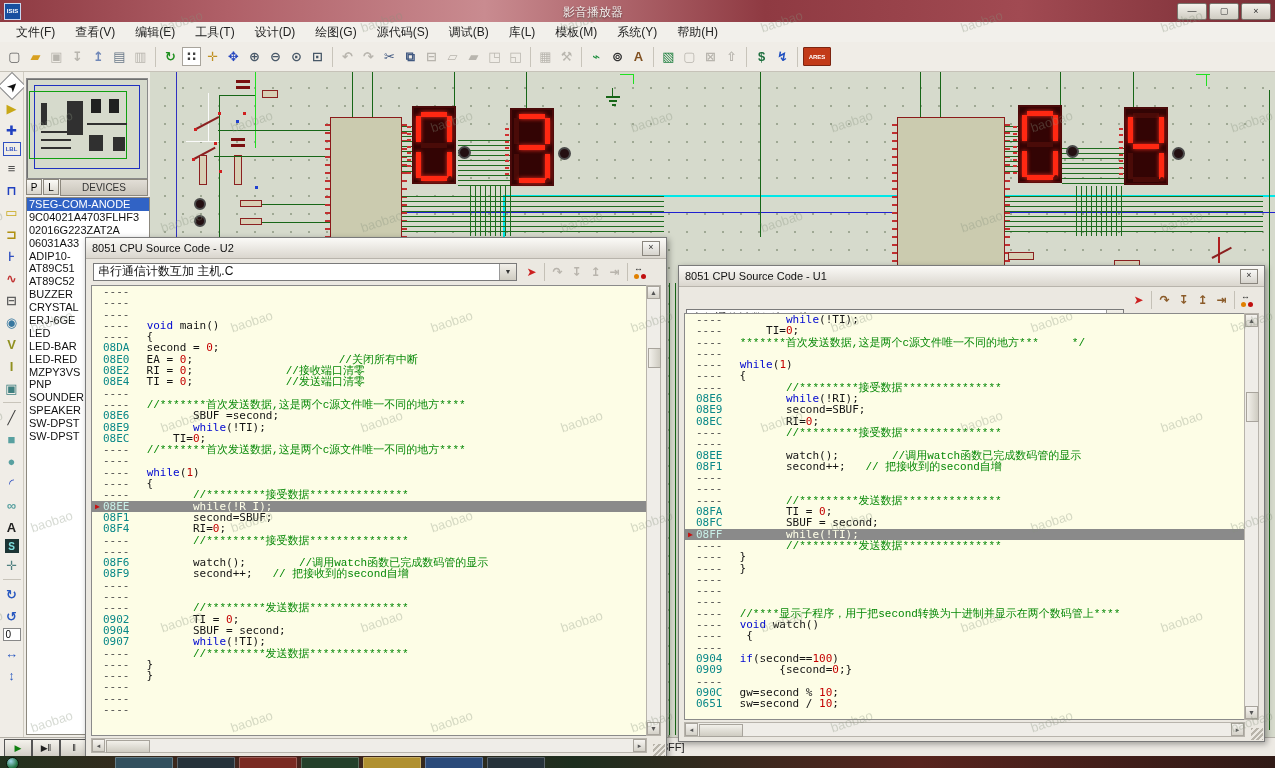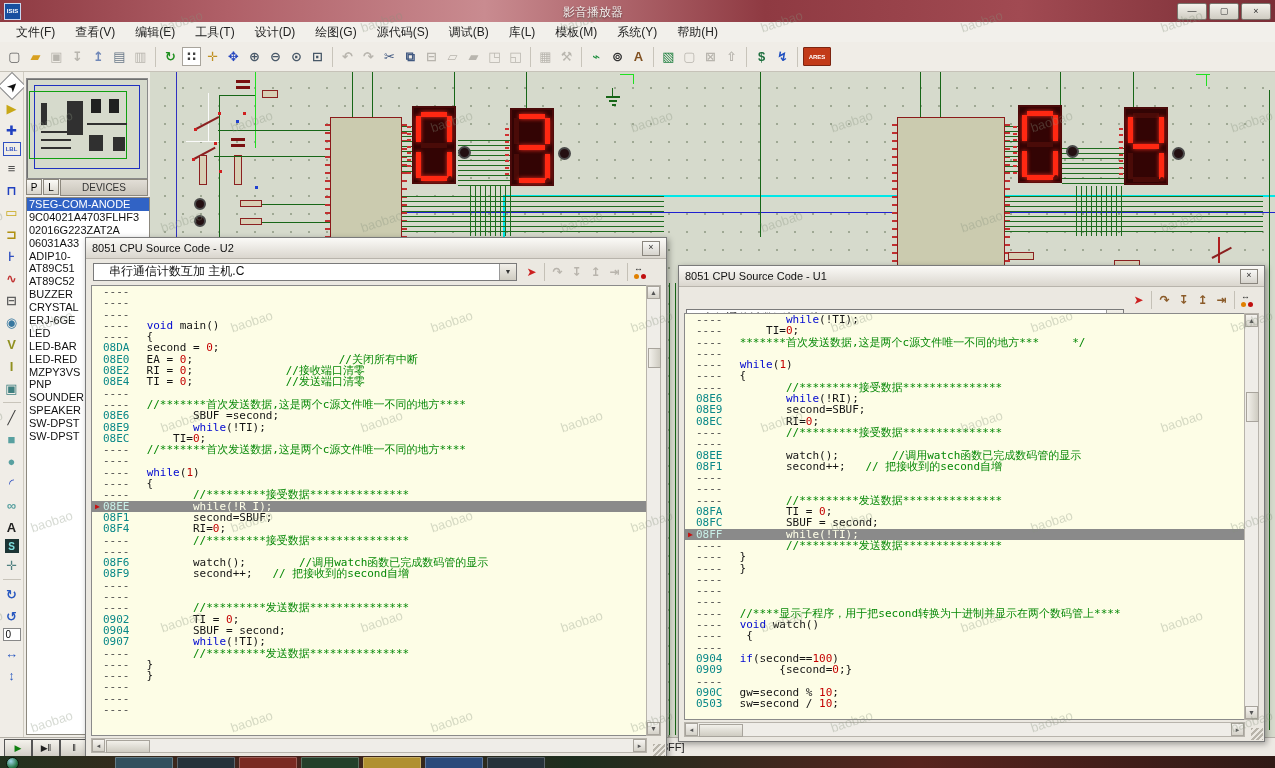--- a/index.html
+++ b/index.html
@@ -73,42 +73,42 @@
   .sg{position:absolute;background:#4A0B08;}
   .sg.on{background:#FF2812;box-shadow:0 0 4px rgba(255,48,32,.9);}
   .dp{position:absolute;right:2px;bottom:2px;width:4px;height:4px;background:#5A0E0A;border-radius:50%;}
   
   .cwin{position:absolute;background:#EBE8E1;border:1px solid #7A7A7A;box-shadow:2px 2px 6px rgba(0,0,0,.35);z-index:10;}
   .cw-title{height:20px;background:linear-gradient(#FBFAF7,#DAD6CE);border-bottom:1px solid #b8b4ac;
     display:flex;align-items:center;padding:0 6px;font-size:11px;color:#111;}
   .cw-close{margin-left:auto;width:16px;height:13px;border:1px solid #8a867e;background:linear-gradient(#f8f8f6,#d6d3cc);
     font-size:9px;line-height:11px;text-align:center;color:#333;}
   .cw-tools{height:25px;display:flex;align-items:center;padding:0 7px;gap:5px;}
-  .combo{height:18px;background:#fff;border:1px solid #7a7a7a;display:flex;align-items:center;font-size:12px;padding-left:15px;box-sizing:border-box;color:#111;white-space:nowrap;overflow:hidden;}
+  .combo{height:18px;background:#fff;border:1px solid #7a7a7a;display:flex;align-items:center;font-size:12px;padding-left:4px;box-sizing:border-box;color:#111;white-space:nowrap;overflow:hidden;}
   .combo-b{margin-left:auto;width:16px;height:16px;background:linear-gradient(#f2f0ea,#cfccc2);border-left:1px solid #999;
     font-size:7px;display:flex;align-items:center;justify-content:center;color:#333;flex:0 0 auto;}
   .dbg{display:flex;align-items:center;}
   .dbgic{width:17px;height:16px;font-size:12px;}
   .dsep{width:1px;height:18px;background:#c4c0b6;margin:0 3px;}
   .bp{position:relative;}
   .bpa{font-size:9px;position:absolute;top:-1px;left:2px;color:#303030;}
   .bpd{position:absolute;bottom:1px;left:2px;display:flex;gap:2px;}
   .bpd i{width:5px;height:5px;border-radius:50%;display:block;}
   .bpd i:first-child{background:#E08000;} .bpd i:last-child{background:#C01010;}
   .cw-code{position:absolute;left:5px;top:47px;background:#FDFDE6;border:1px solid #8a8a8a;overflow:hidden;
     font-family:"DejaVu Sans Mono","Liberation Mono",monospace;font-size:11px;line-height:11.3px;box-sizing:border-box;}
   .row{display:flex;height:11.3px;white-space:pre;}
   .row.hl{background:#8A8A8A;}
   .row.hl .codeln,.row.hl .codeln span{color:#FFFFE8 !important;}
   .row.hl .addr{color:#C8F0E8 !important;}
   .gut{flex:0 0 11px;color:#C81010;font-size:8px;text-align:center;}
   .addr{flex:0 0 37px;color:#0A8888;}
   .addr.dash{color:#484848;}
   .codeln{color:#141414;}
-  .kw{color:#0008D0;} .nm{color:#C40000;} .cm{color:#068806;}
+  .kw{color:#0008D0;} .nm{color:#C40000;} .cm{color:#068806;font-family:Liberation Mono, monospace;}
   .vsb{position:absolute;width:15px;background:#EFEDE8;border:1px solid #b8b4ac;box-sizing:border-box;}
   .hsb{position:absolute;height:15px;background:#EFEDE8;border:1px solid #b8b4ac;box-sizing:border-box;}
   .sb-btn{position:absolute;width:13px;height:13px;background:linear-gradient(#f6f4f0,#d4d1c8);border:1px solid #a8a49c;
     font-size:7px;display:flex;align-items:center;justify-content:center;color:#555;box-sizing:border-box;}
   .sb-thumb{position:absolute;left:1px;width:11px;background:linear-gradient(90deg,#f2f0ea,#cfccc2);border:1px solid #a8a49c;}
   .sb-thumbh{position:absolute;top:1px;left:14px;width:42px;height:11px;background:linear-gradient(#f2f0ea,#cfccc2);border:1px solid #a8a49c;}
   .grip{position:absolute;right:1px;bottom:1px;width:12px;height:12px;
     background:repeating-linear-gradient(135deg,#b8b4aa 0 2px,rgba(0,0,0,0) 2px 4px);}
   
   #statusrow{position:absolute;left:0;top:737px;width:1275px;height:19px;background:#EDEAE4;border-top:1px solid #b4b0a8;z-index:3;}
@@ -556,21 +556,21 @@
         <div class="row"><span class="gut"></span><span class="addr dash">----</span><span class="codeln"> </span></div>
         <div class="row"><span class="gut"></span><span class="addr dash">----</span><span class="codeln"> </span></div>
         <div class="row"><span class="gut"></span><span class="addr dash">----</span><span class="codeln"> <span class="cm">//****显示子程序，用于把second转换为十进制并显示在两个数码管上****</span></span></div>
         <div class="row"><span class="gut"></span><span class="addr dash">----</span><span class="codeln"> <span class="kw">void</span> watch()</span></div>
         <div class="row"><span class="gut"></span><span class="addr dash">----</span><span class="codeln">  {</span></div>
         <div class="row"><span class="gut"></span><span class="addr dash">----</span><span class="codeln"> </span></div>
         <div class="row"><span class="gut"></span><span class="addr">0904</span><span class="codeln"> <span class="kw">if</span>(second==<span class="nm">100</span>)</span></div>
         <div class="row"><span class="gut"></span><span class="addr">0909</span><span class="codeln">       {second=<span class="nm">0</span>;}</span></div>
         <div class="row"><span class="gut"></span><span class="addr dash">----</span><span class="codeln"> </span></div>
         <div class="row"><span class="gut"></span><span class="addr">090C</span><span class="codeln"> gw=second % <span class="nm">10</span>;</span></div>
-        <div class="row"><span class="gut"></span><span class="addr">0503</span><span class="codeln"> sw=second / <span class="nm">10</span>;</span></div>
+        <div class="row"><span class="gut"></span><span class="addr">0651</span><span class="codeln"> sw=second / <span class="nm">10</span>;</span></div>
       </div>
     <div class="vsb" style="top:47px;right:5px;height:407px;">
       <div class="sb-btn" style="top:0;left:0;">▲</div>
       <div class="sb-thumb" style="top:78px;height:28px;"></div>
       <div class="sb-btn" style="bottom:0;left:0;">▼</div>
     </div>
     <div class="hsb" style="left:5px;bottom:4px;width:561px;">
       <div class="sb-btn" style="left:0;top:0;">◂</div>
       <div class="sb-thumbh"></div>
       <div class="sb-btn" style="right:0;top:0;">▸</div>

